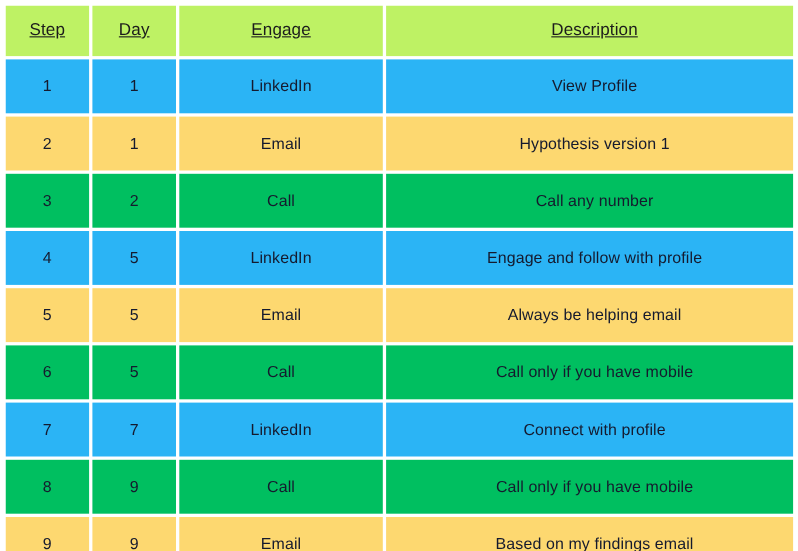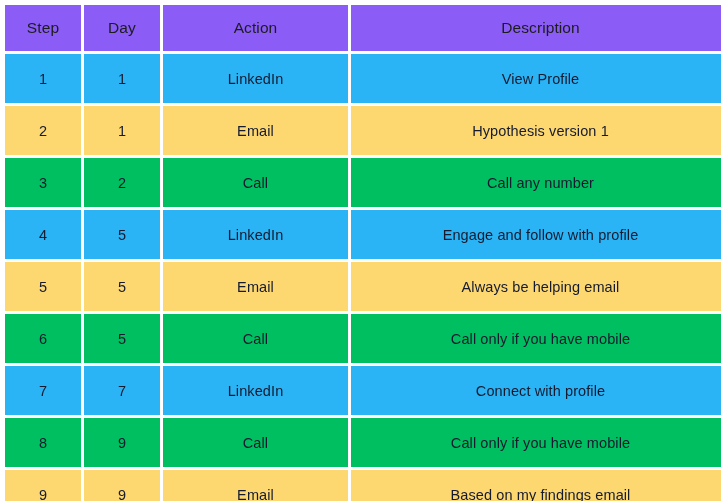--- a/index.html
+++ b/index.html
@@ -43,24 +43,25 @@
     text-align: center;
     vertical-align: middle;
     color: #151a2e;
     font-weight: 400;
     letter-spacing: 0.1px;
     white-space: nowrap;
     overflow: hidden;
   }
 
   table.cadence thead th {
-    background: #8b5cf6;
+    background: #bef264;
     height: 46px;
     font-size: 15.5px;
     color: #1c1c1c;
+    text-decoration: underline;
   }
 
   table.cadence tbody td {
     height: 49px;
     font-size: 14.5px;
   }
 
   tr.row-linkedin td { background: #2bb4f5; }
   tr.row-email    td { background: #fdd870; }
   tr.row-call     td { background: #00bf60; }
@@ -73,21 +74,21 @@
     <colgroup>
       <col class="c-step">
       <col class="c-day">
       <col class="c-act">
       <col class="c-desc">
     </colgroup>
     <thead>
       <tr>
         <th>Step</th>
         <th>Day</th>
-        <th>Action</th>
+        <th>Engage</th>
         <th>Description</th>
       </tr>
     </thead>
     <tbody id="cadence-body">
         <tr class="row-linkedin">
           <td>1</td>
           <td>1</td>
           <td>LinkedIn</td>
           <td>View Profile</td>
         </tr>

